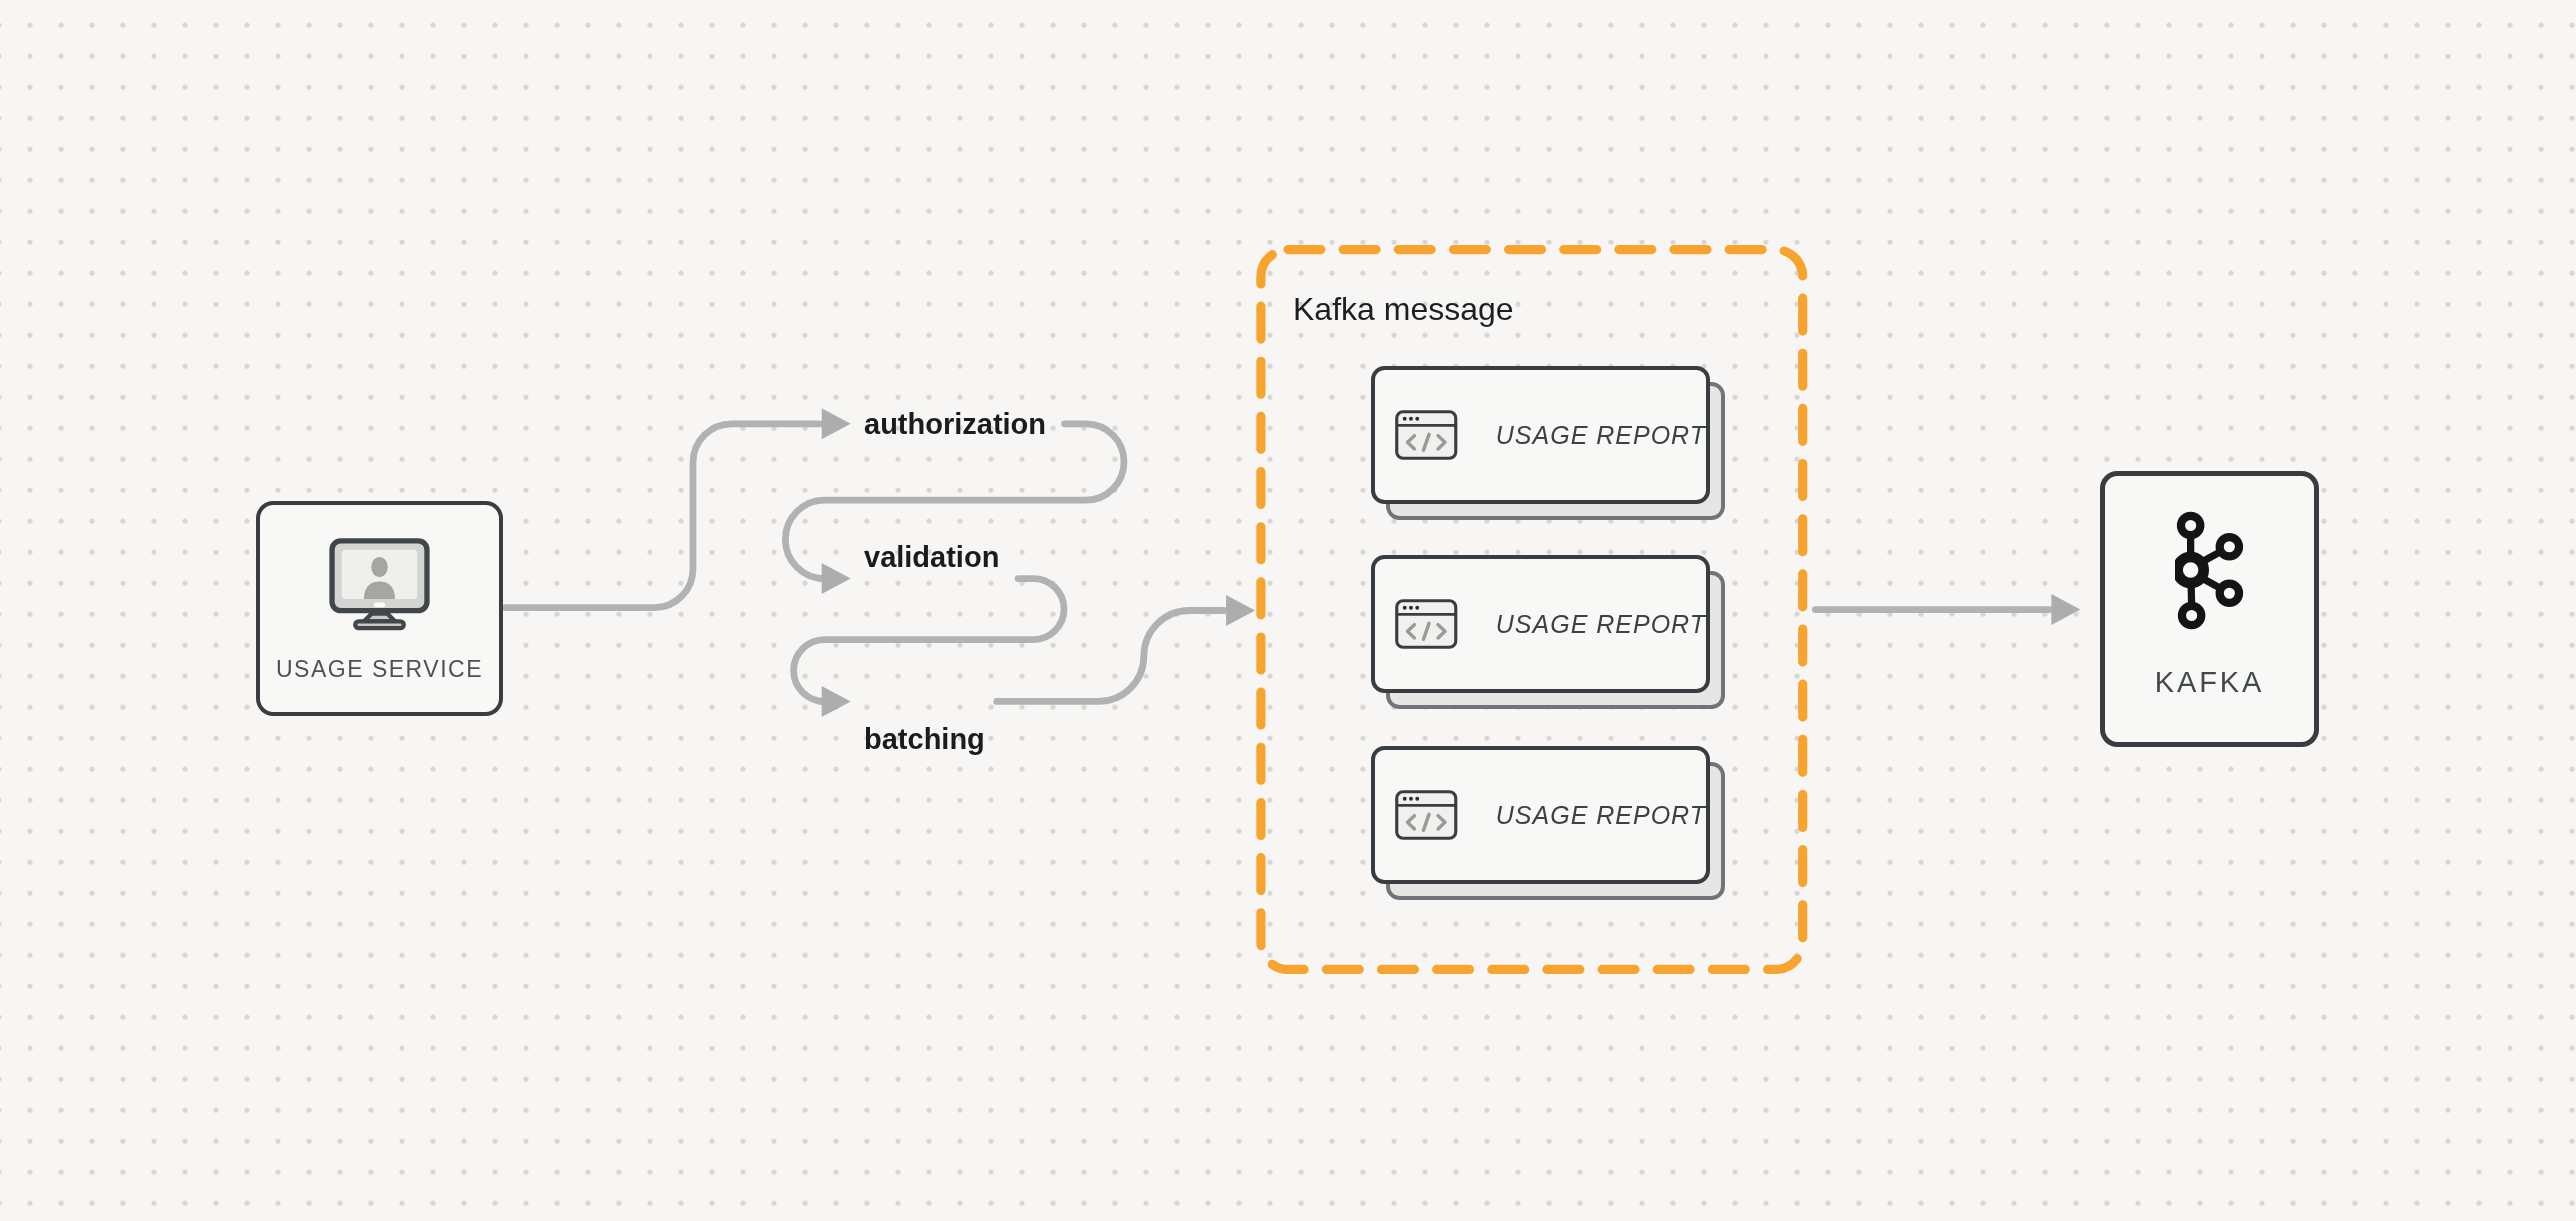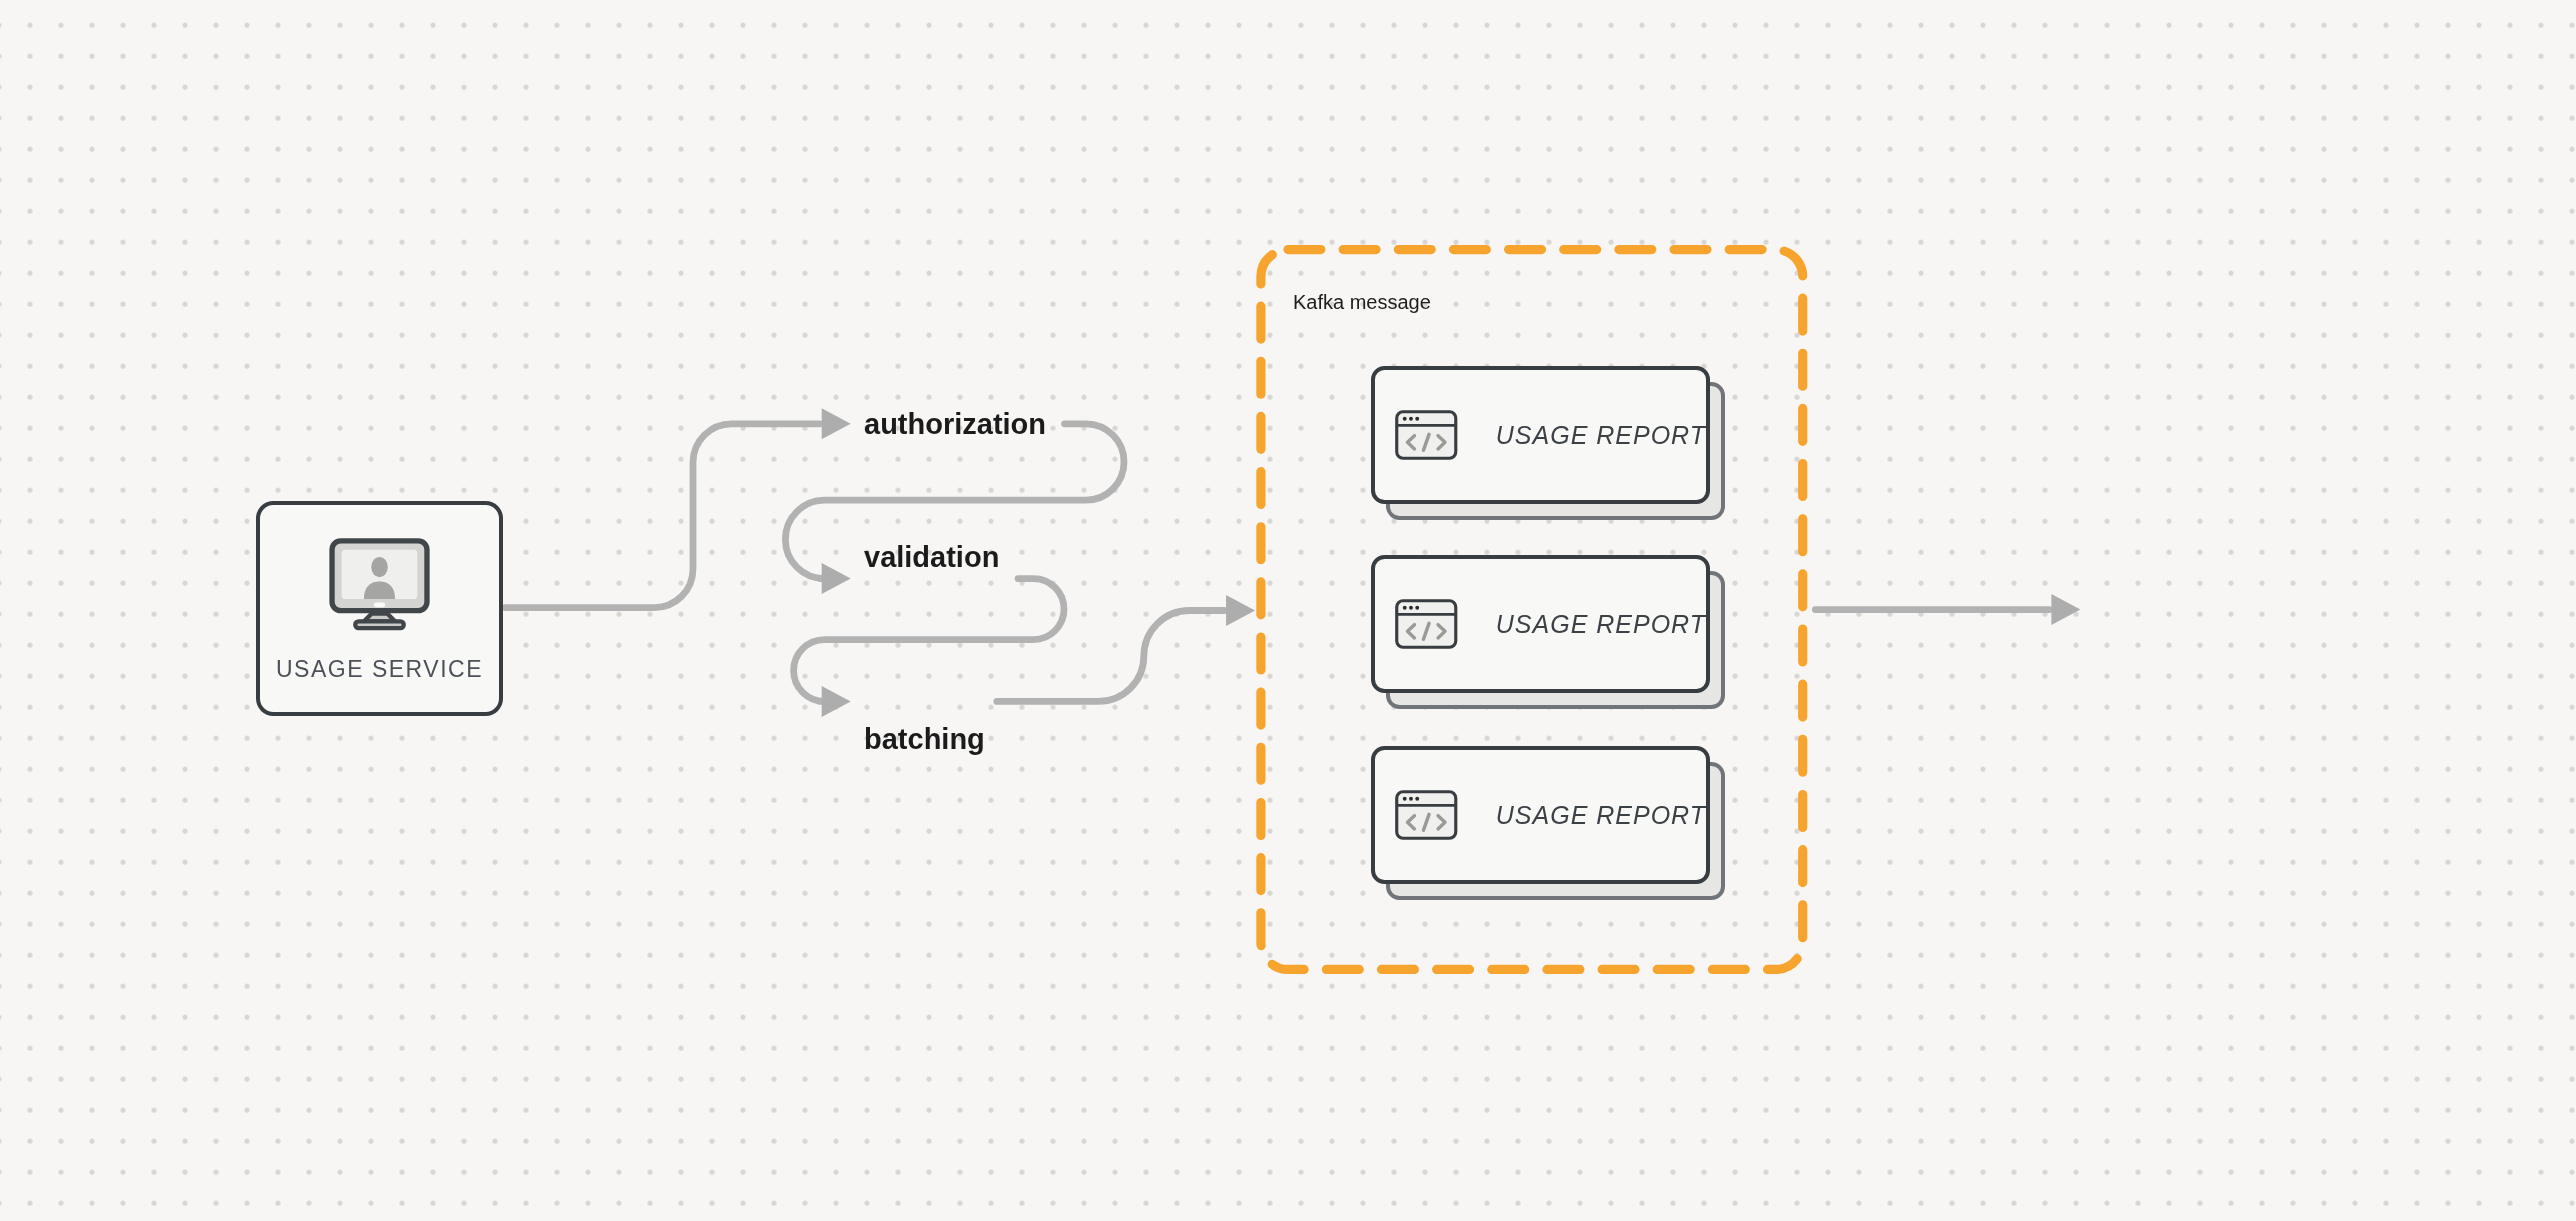--- a/index.html
+++ b/index.html
@@ -36,21 +36,21 @@
     position:absolute;left:864px;transform:translateY(-50%);
     font-size:29px;font-weight:600;color:#1b1b1b;white-space:nowrap;text-align:right;
   }
   .step-1{top:424px;}
   .step-2{top:557px;}
   .step-3{top:739px;}
 
   
   .group-title{
     position:absolute;left:1293px;top:291px;
-    font-size:20px;font-weight:500;color:#1e1e1e;white-space:nowrap;
+    font-size:32px;font-weight:500;color:#1e1e1e;white-space:nowrap;
   }
   .card{position:absolute;left:1371px;width:339px;height:138px;}
   .card-1{top:366px;}
   .card-2{top:555px;}
   .card-3{top:746px;}
   .card-shadow{
     position:absolute;left:14.5px;top:15.5px;width:100%;height:100%;box-sizing:border-box;
     background:#e6e6e4;border:4.8px solid #71757a;border-radius:13.5px;
   }
   .card-face{
@@ -152,15 +152,31 @@
         <circle cx="23" cy="12.5" r="2.8" fill="#2c2c2c"></circle>
         <circle cx="32" cy="12.5" r="2.8" fill="#2c2c2c"></circle>
         <polyline points="28,37 18,46.5 28,56" fill="none" stroke="#9a9a98" stroke-width="5" stroke-linecap="round" stroke-linejoin="round"></polyline>
         <polyline points="62,37 72,46.5 62,56" fill="none" stroke="#9a9a98" stroke-width="5" stroke-linecap="round" stroke-linejoin="round"></polyline>
         <line x1="49" y1="35" x2="41" y2="58" stroke="#9a9a98" stroke-width="5" stroke-linecap="round"></line>
       </svg>
       <div class="card-label">USAGE REPORT</div>
     </div>
   </div>
 
+  <div class="node node-kafka">
+    <svg class="icon" width="70" height="120" viewBox="0 0 72 124">
+      <g stroke="#141414" fill="none">
+        <line x1="16" y1="25" x2="16" y2="47" stroke-width="7.5"></line>
+        <line x1="16.5" y1="75" x2="17" y2="98" stroke-width="7.5"></line>
+        <line x1="27" y1="53" x2="47" y2="42" stroke-width="7.5"></line>
+        <line x1="27" y1="69" x2="47" y2="80" stroke-width="7.5"></line>
+        <circle cx="16" cy="15" r="10" stroke-width="8.5"></circle>
+        <circle cx="16" cy="61" r="13.5" stroke-width="11"></circle>
+        <circle cx="17" cy="108" r="10" stroke-width="8.5"></circle>
+        <circle cx="56" cy="37" r="10" stroke-width="8.5"></circle>
+        <circle cx="56" cy="85" r="10" stroke-width="8.5"></circle>
+      </g>
+    </svg>
+    <div class="node-label">KAFKA</div>
+  </div>
 
 </div>
 
 
 </body></html>

